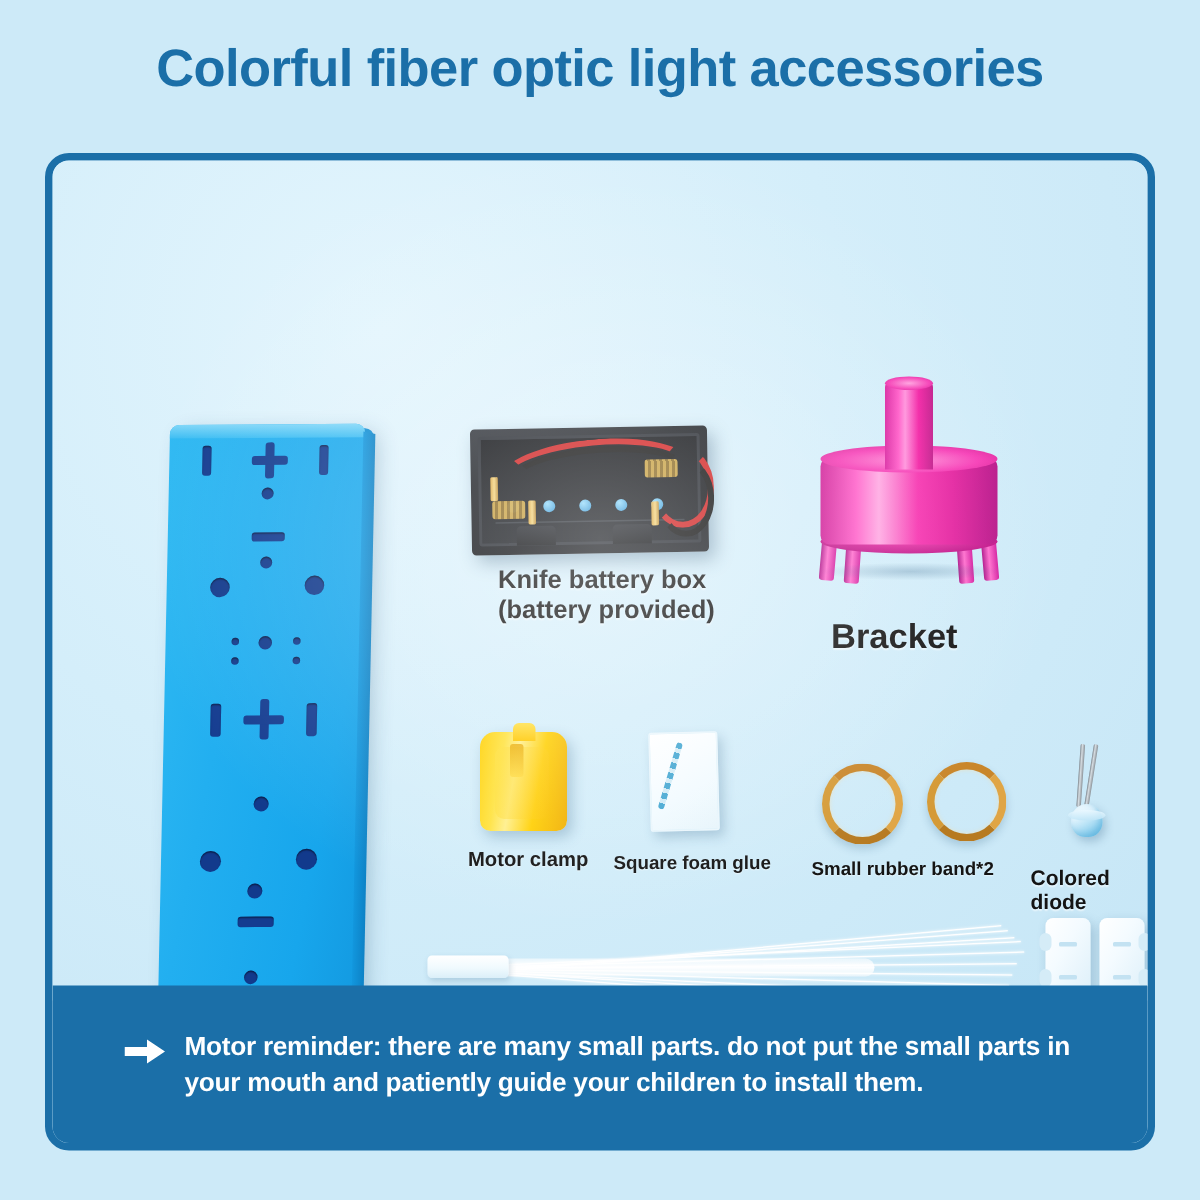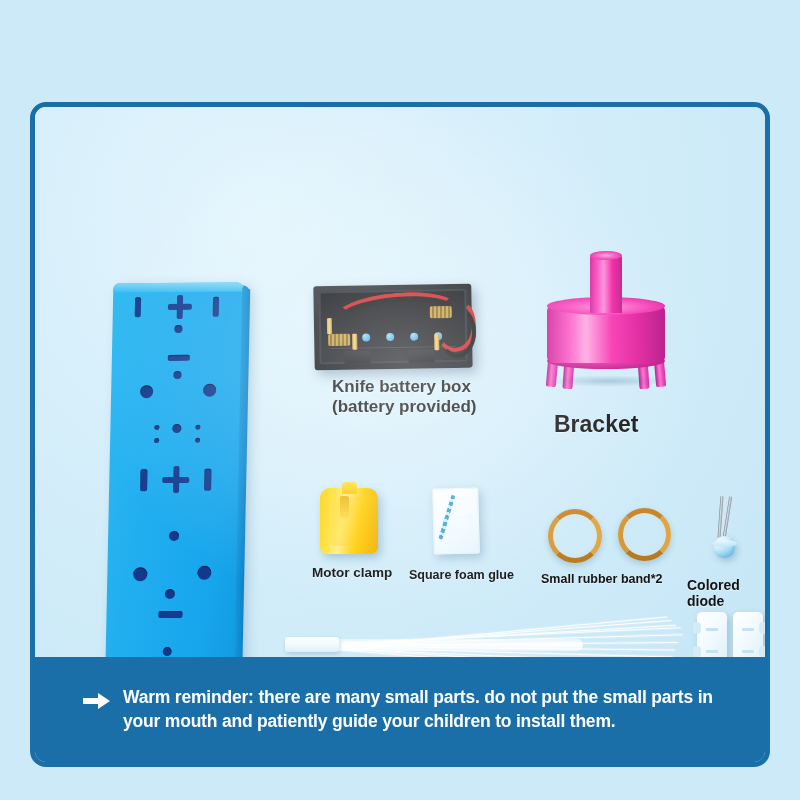--- a/index.html
+++ b/index.html
@@ -296,20 +296,21 @@
   .lbl-band{left:506px;top:465px;font-size:12.5px;}
   .lbl-diode{left:652px;top:470px;font-size:14px;}
   .lbl-fiber{left:357px;top:581px;font-size:22px;}
   .lbl-terminal{left:588px;top:585px;font-size:15.5px;}
 </style>
 </head>
 <body>
 
 <div id="page">
 
+  <div class="title">Colorful fiber optic light accessories</div>
 
   <div class="card">
     <div class="stage">
 
       <div class="plate-wrap">
         <div class="plate">
           <div class="plate-top-edge"></div>
           <div class="plate-right-edge"></div>
 
           <div class="slotv" style="left:22px;top:14px;width:6px;height:20px;"></div>
@@ -444,18 +445,18 @@
 
     </div>
 
     <div class="footer">
       <div class="footer-inner">
         <span class="arrow-icon">
           <svg width="28" height="18" viewBox="0 0 28 18" aria-hidden="true">
             <path d="M0 6 h15 V1 l12 8 -12 8 v-5 H0 z" fill="#ffffff"></path>
           </svg>
         </span>
-        <span class="footer-text">Warm reminder: there are many small parts. do not put the small parts in your mouth and patiently guide your children to install them.</span>
+        <span class="footer-text">Motor reminder: there are many small parts. do not put the small parts in your mouth and patiently guide your children to install them.</span>
       </div>
     </div>
   </div>
 
 </div>
 
 </body></html>

